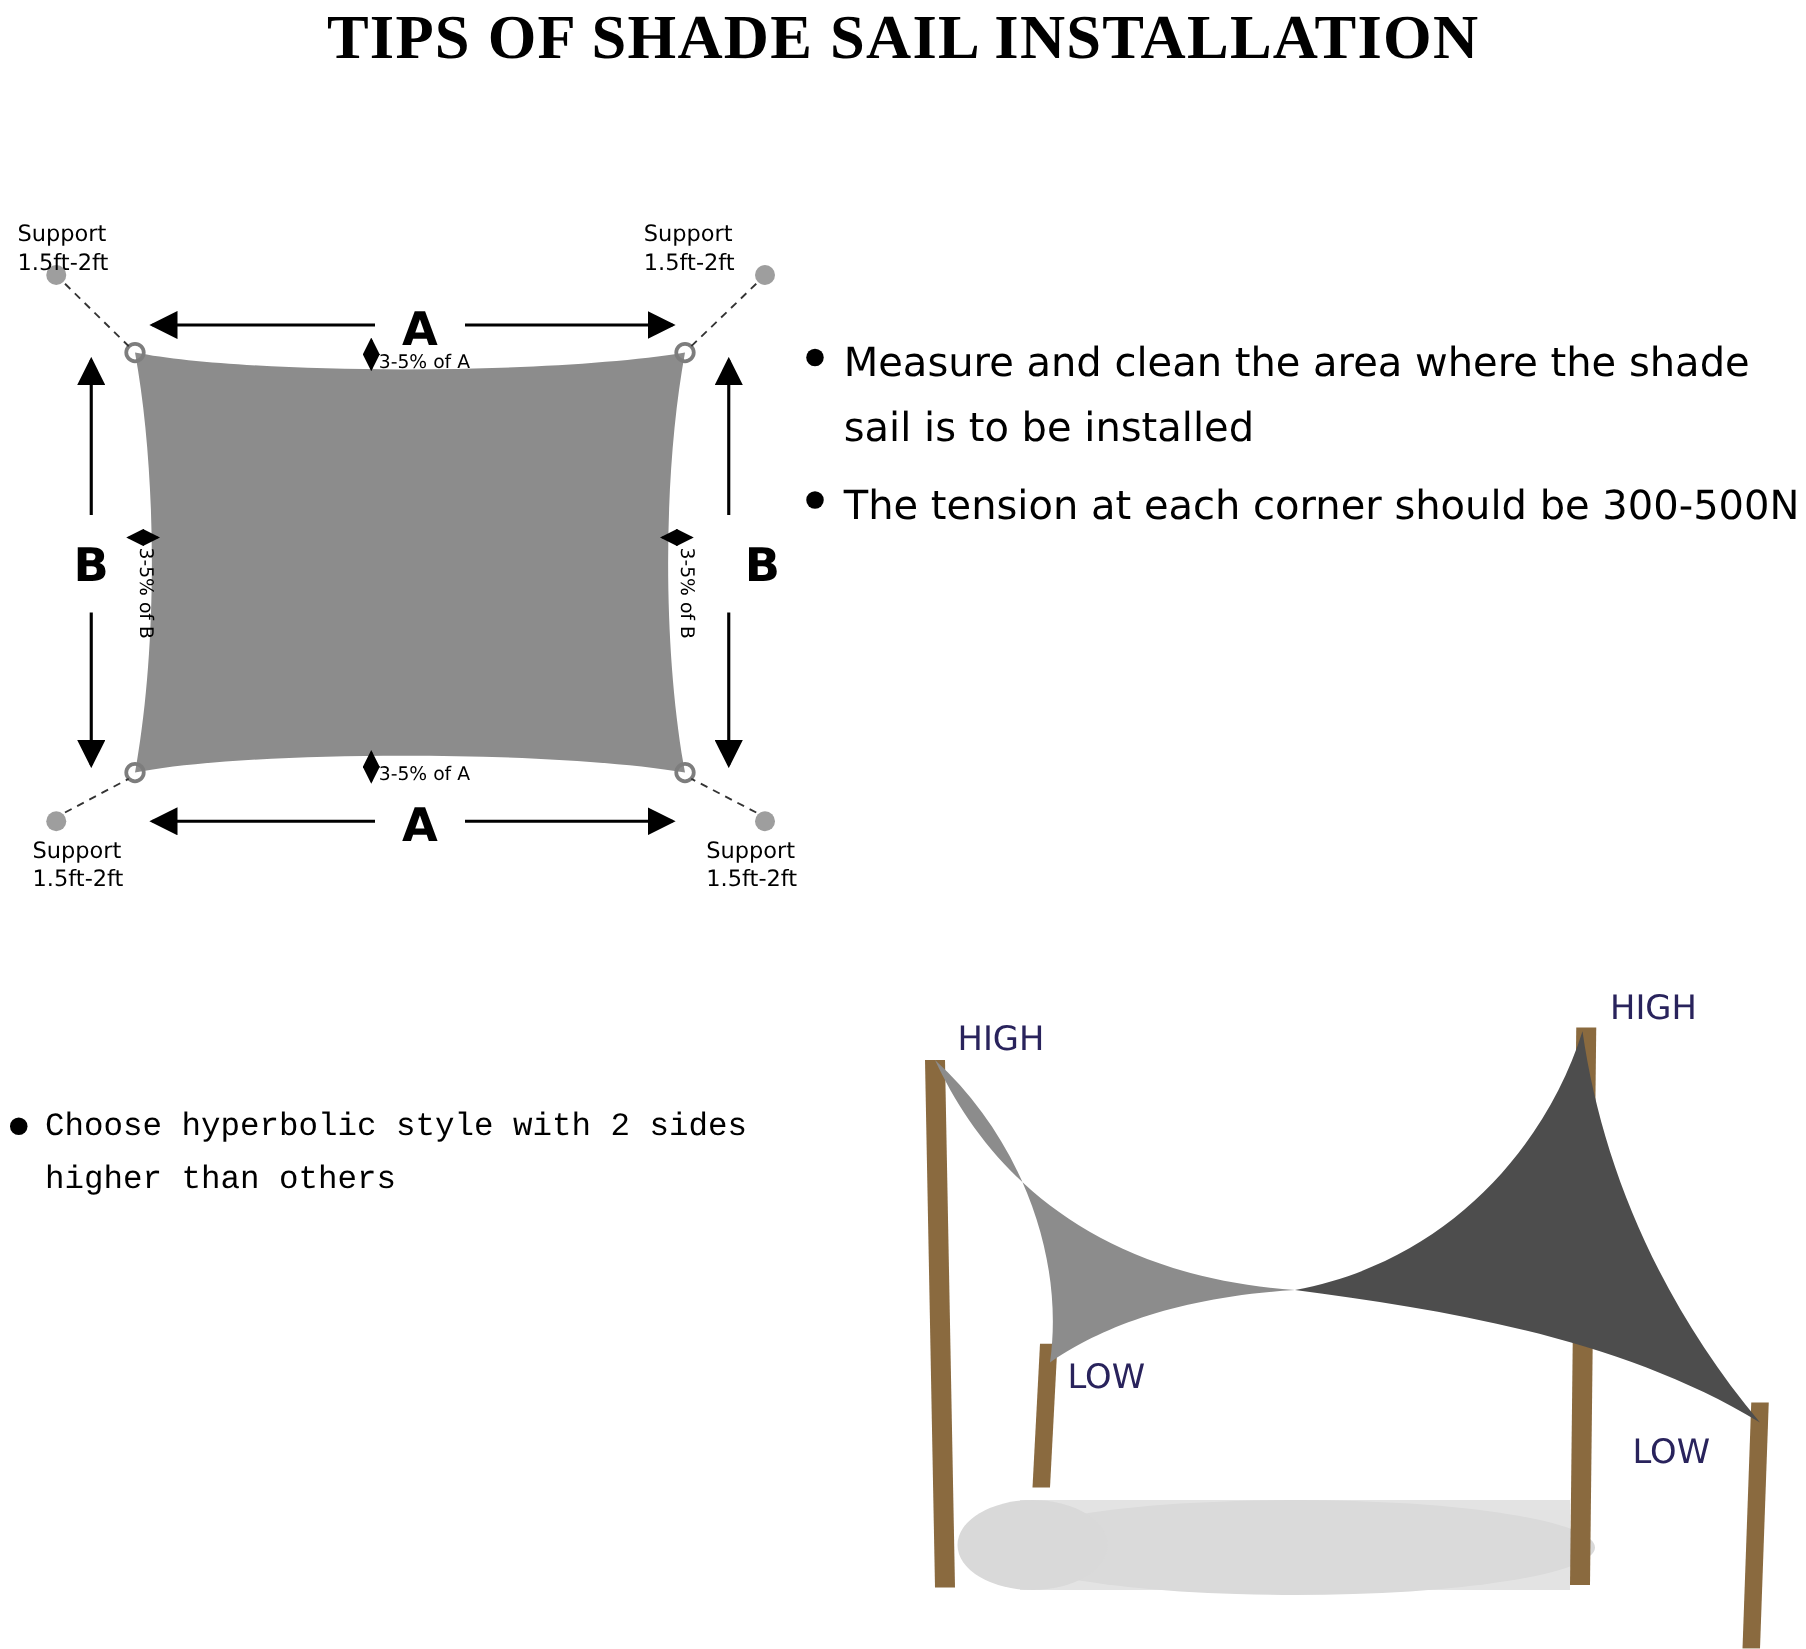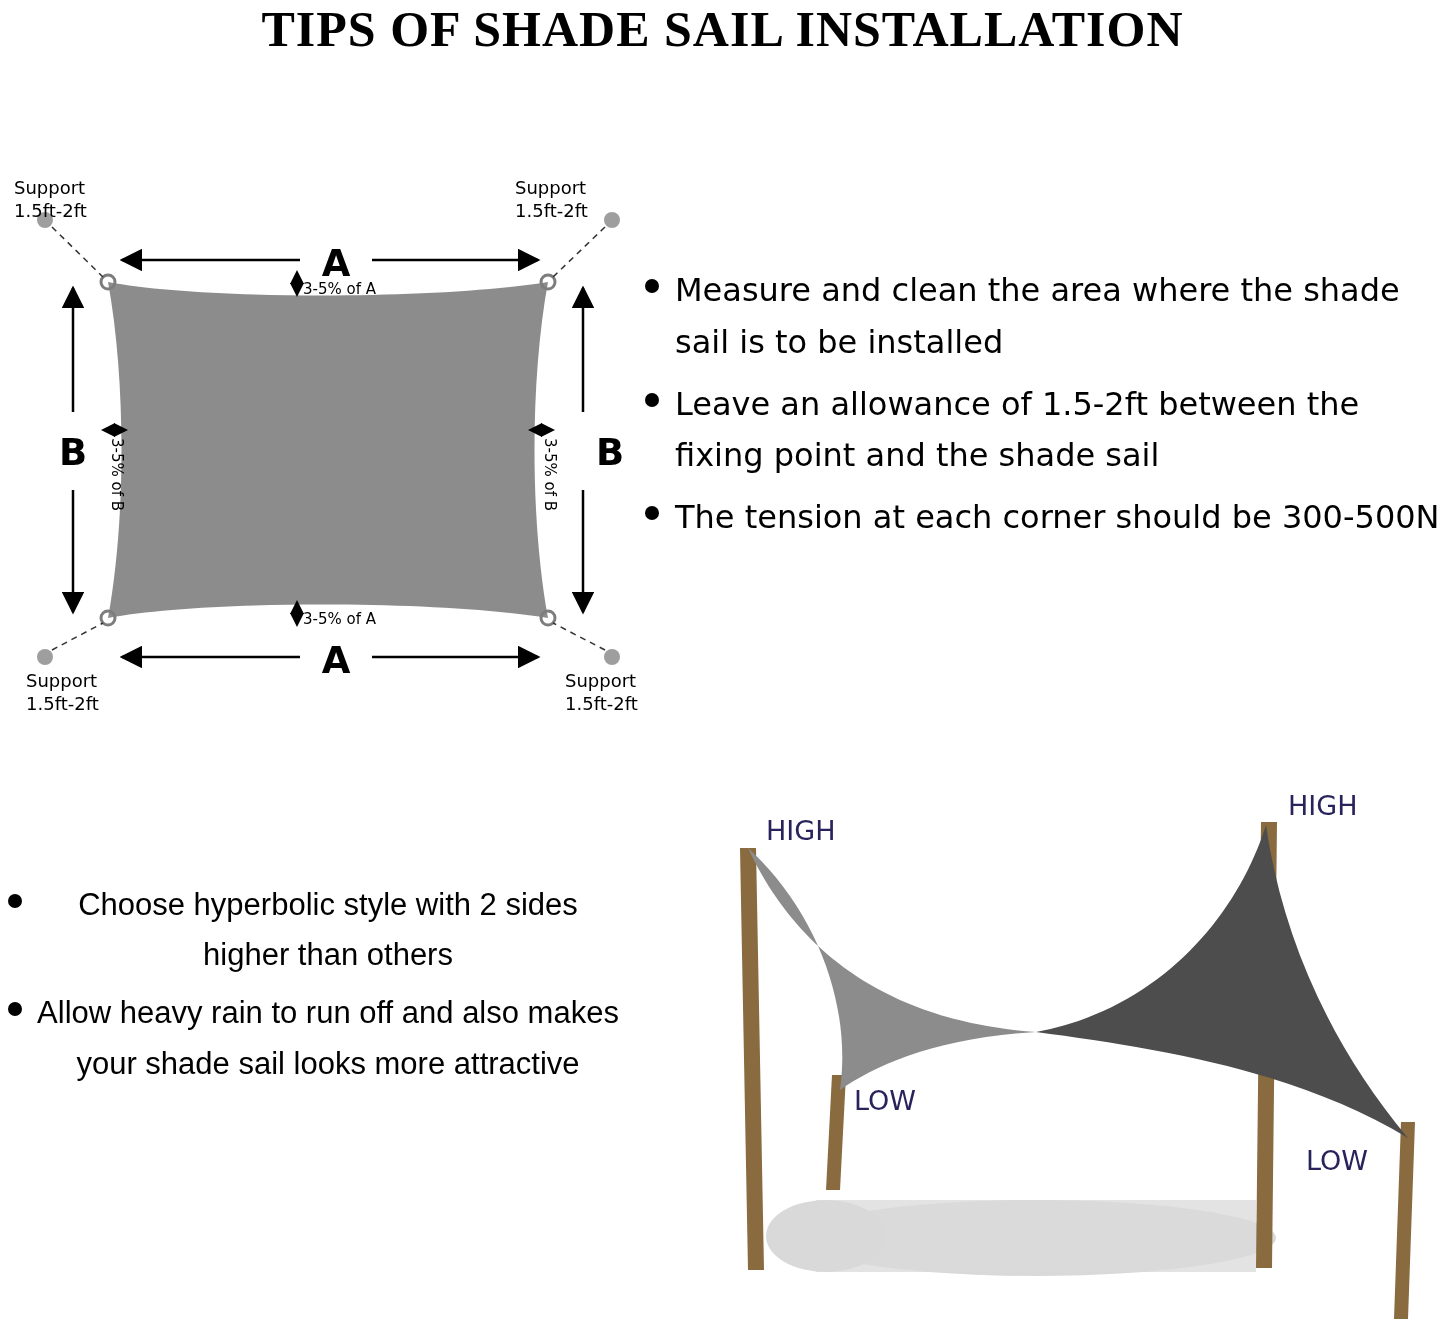--- a/index.html
+++ b/index.html
@@ -77,24 +77,23 @@
   }
   #style-list .dot {
     flex: 0 0 auto;
     width: 14px;
     height: 14px;
     background: #000;
     border-radius: 50%;
     margin: 14px 14px 0 8px;
   }
   #style-list .txt {
-    font-size: 31px;
+    font-size: 26px;
     line-height: 1.62;
-    font-family: Liberation Sans, sans-serif;
-    text-align: center;
+    font-family: Liberation Mono, monospace;
   }
 
   
   #diagram-hyper {
     position: absolute;
     left: 636px;
     top: 770px;
     width: 825px;
     height: 549px;
   }
@@ -189,36 +188,28 @@
   </div>
 </div>
 
 <div id="tips-list">
   <div class="bullet-row">
     <span class="dot"></span>
     <span class="txt">Measure and clean the area where the shade sail is to be installed</span>
   </div>
   <div class="bullet-row">
     <span class="dot"></span>
-    <span class="txt">Leave an allowance of 1.5-2ft between the fixing point and the shade sail</span>
-  </div>
-  <div class="bullet-row">
-    <span class="dot"></span>
     <span class="txt">The tension at each corner should be 300-500N</span>
   </div>
 </div>
 
 <div id="style-list">
   <div class="bullet-row">
     <span class="dot"></span>
     <span class="txt">Choose hyperbolic style with 2 sides higher than others</span>
-  </div>
-  <div class="bullet-row">
-    <span class="dot"></span>
-    <span class="txt">Allow heavy rain to run off and also makes your shade sail looks more attractive</span>
   </div>
 </div>
 
 <div id="diagram-hyper">
   <svg width="825" height="549" viewBox="0 0 825 549" xmlns="http://www.w3.org/2000/svg">
 
     <ellipse cx="400" cy="468" rx="240" ry="38" fill="#d9d9d9"></ellipse>
     <rect x="180" y="430" width="440" height="72" fill="#d9d9d9" opacity="0.75"></rect>
     <ellipse cx="190" cy="466" rx="60" ry="36" fill="#d9d9d9"></ellipse>
 

